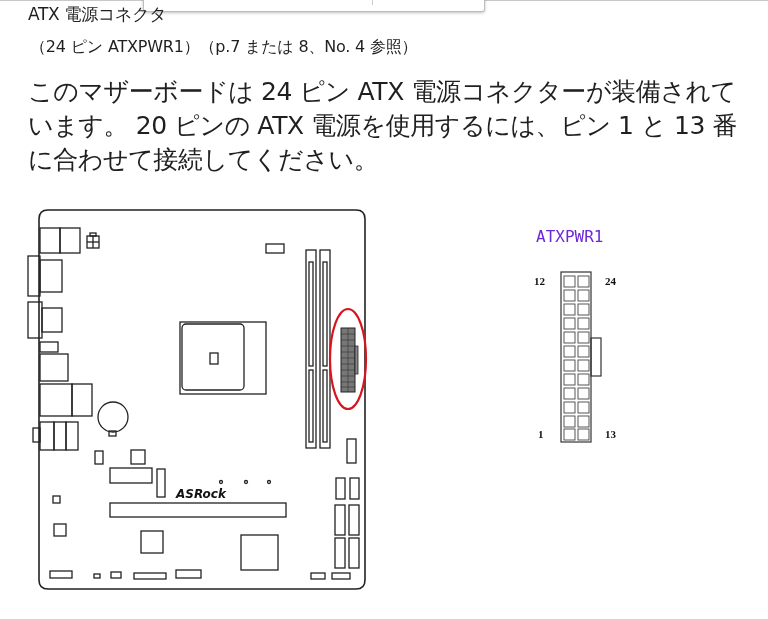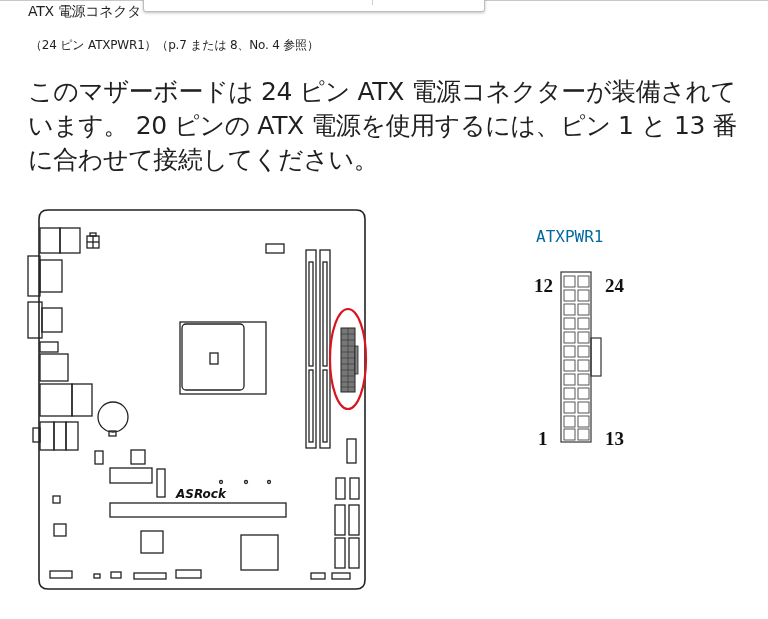--- a/index.html
+++ b/index.html
@@ -9,29 +9,29 @@
     font-family:"DejaVu Sans", "Liberation Sans", sans-serif;
     color:#1f1f1f;
   }
   .topline { position:absolute; left:0; top:0; width:768px; height:1px; background:#c8c8c8; }
   .popup {
     position:absolute; left:143px; top:-4px; width:340px; height:14px;
     background:#fff; border:1px solid #bdbdbd; border-radius:0 0 3px 3px;
     box-shadow:0 1px 3px rgba(0,0,0,0.25);
   }
   .popup .divider { position:absolute; left:228px; top:0; width:1px; height:8px; background:#ccc; }
-  .title { position:absolute; left:28px; top:3px; font-size:14px; letter-spacing:-0.3px; }
-  .subtitle { position:absolute; left:30px; top:37px; font-size:12px; letter-spacing:-0.2px; white-space:pre; }
+  .title { position:absolute; left:28px; top:3px; font-size:17px; letter-spacing:-0.3px; }
+  .subtitle { position:absolute; left:30px; top:37px; font-size:16px; letter-spacing:-0.2px; white-space:pre; }
   .para {
     position:absolute; left:28px; top:75px; width:720px;
     font-size:25px; line-height:34px; letter-spacing:-0.4px;
   }
   .board { position:absolute; left:0; top:0; }
-  .conn-label { position:absolute; left:536px; top:227px; font-size:16px; font-family:"DejaVu Sans Mono","Liberation Mono",monospace; color:#0369a1; }
-  .pin-num { position:absolute; font-family:"Liberation Serif","DejaVu Serif",serif; font-weight:bold; font-size:19px; color:#111; }
+  .conn-label { position:absolute; left:536px; top:227px; font-size:16px; font-family:"DejaVu Sans Mono","Liberation Mono",monospace; color:#6d28d9; }
+  .pin-num { position:absolute; font-family:"Liberation Serif","DejaVu Serif",serif; font-weight:bold; font-size:11px; color:#111; }
 </style>
 </head>
 <body>
 
 <div class="topline"></div>
 <div class="popup">
   <div class="divider"></div>
 </div>
 
 <div class="title">ATX 電源コネクタ</div>

